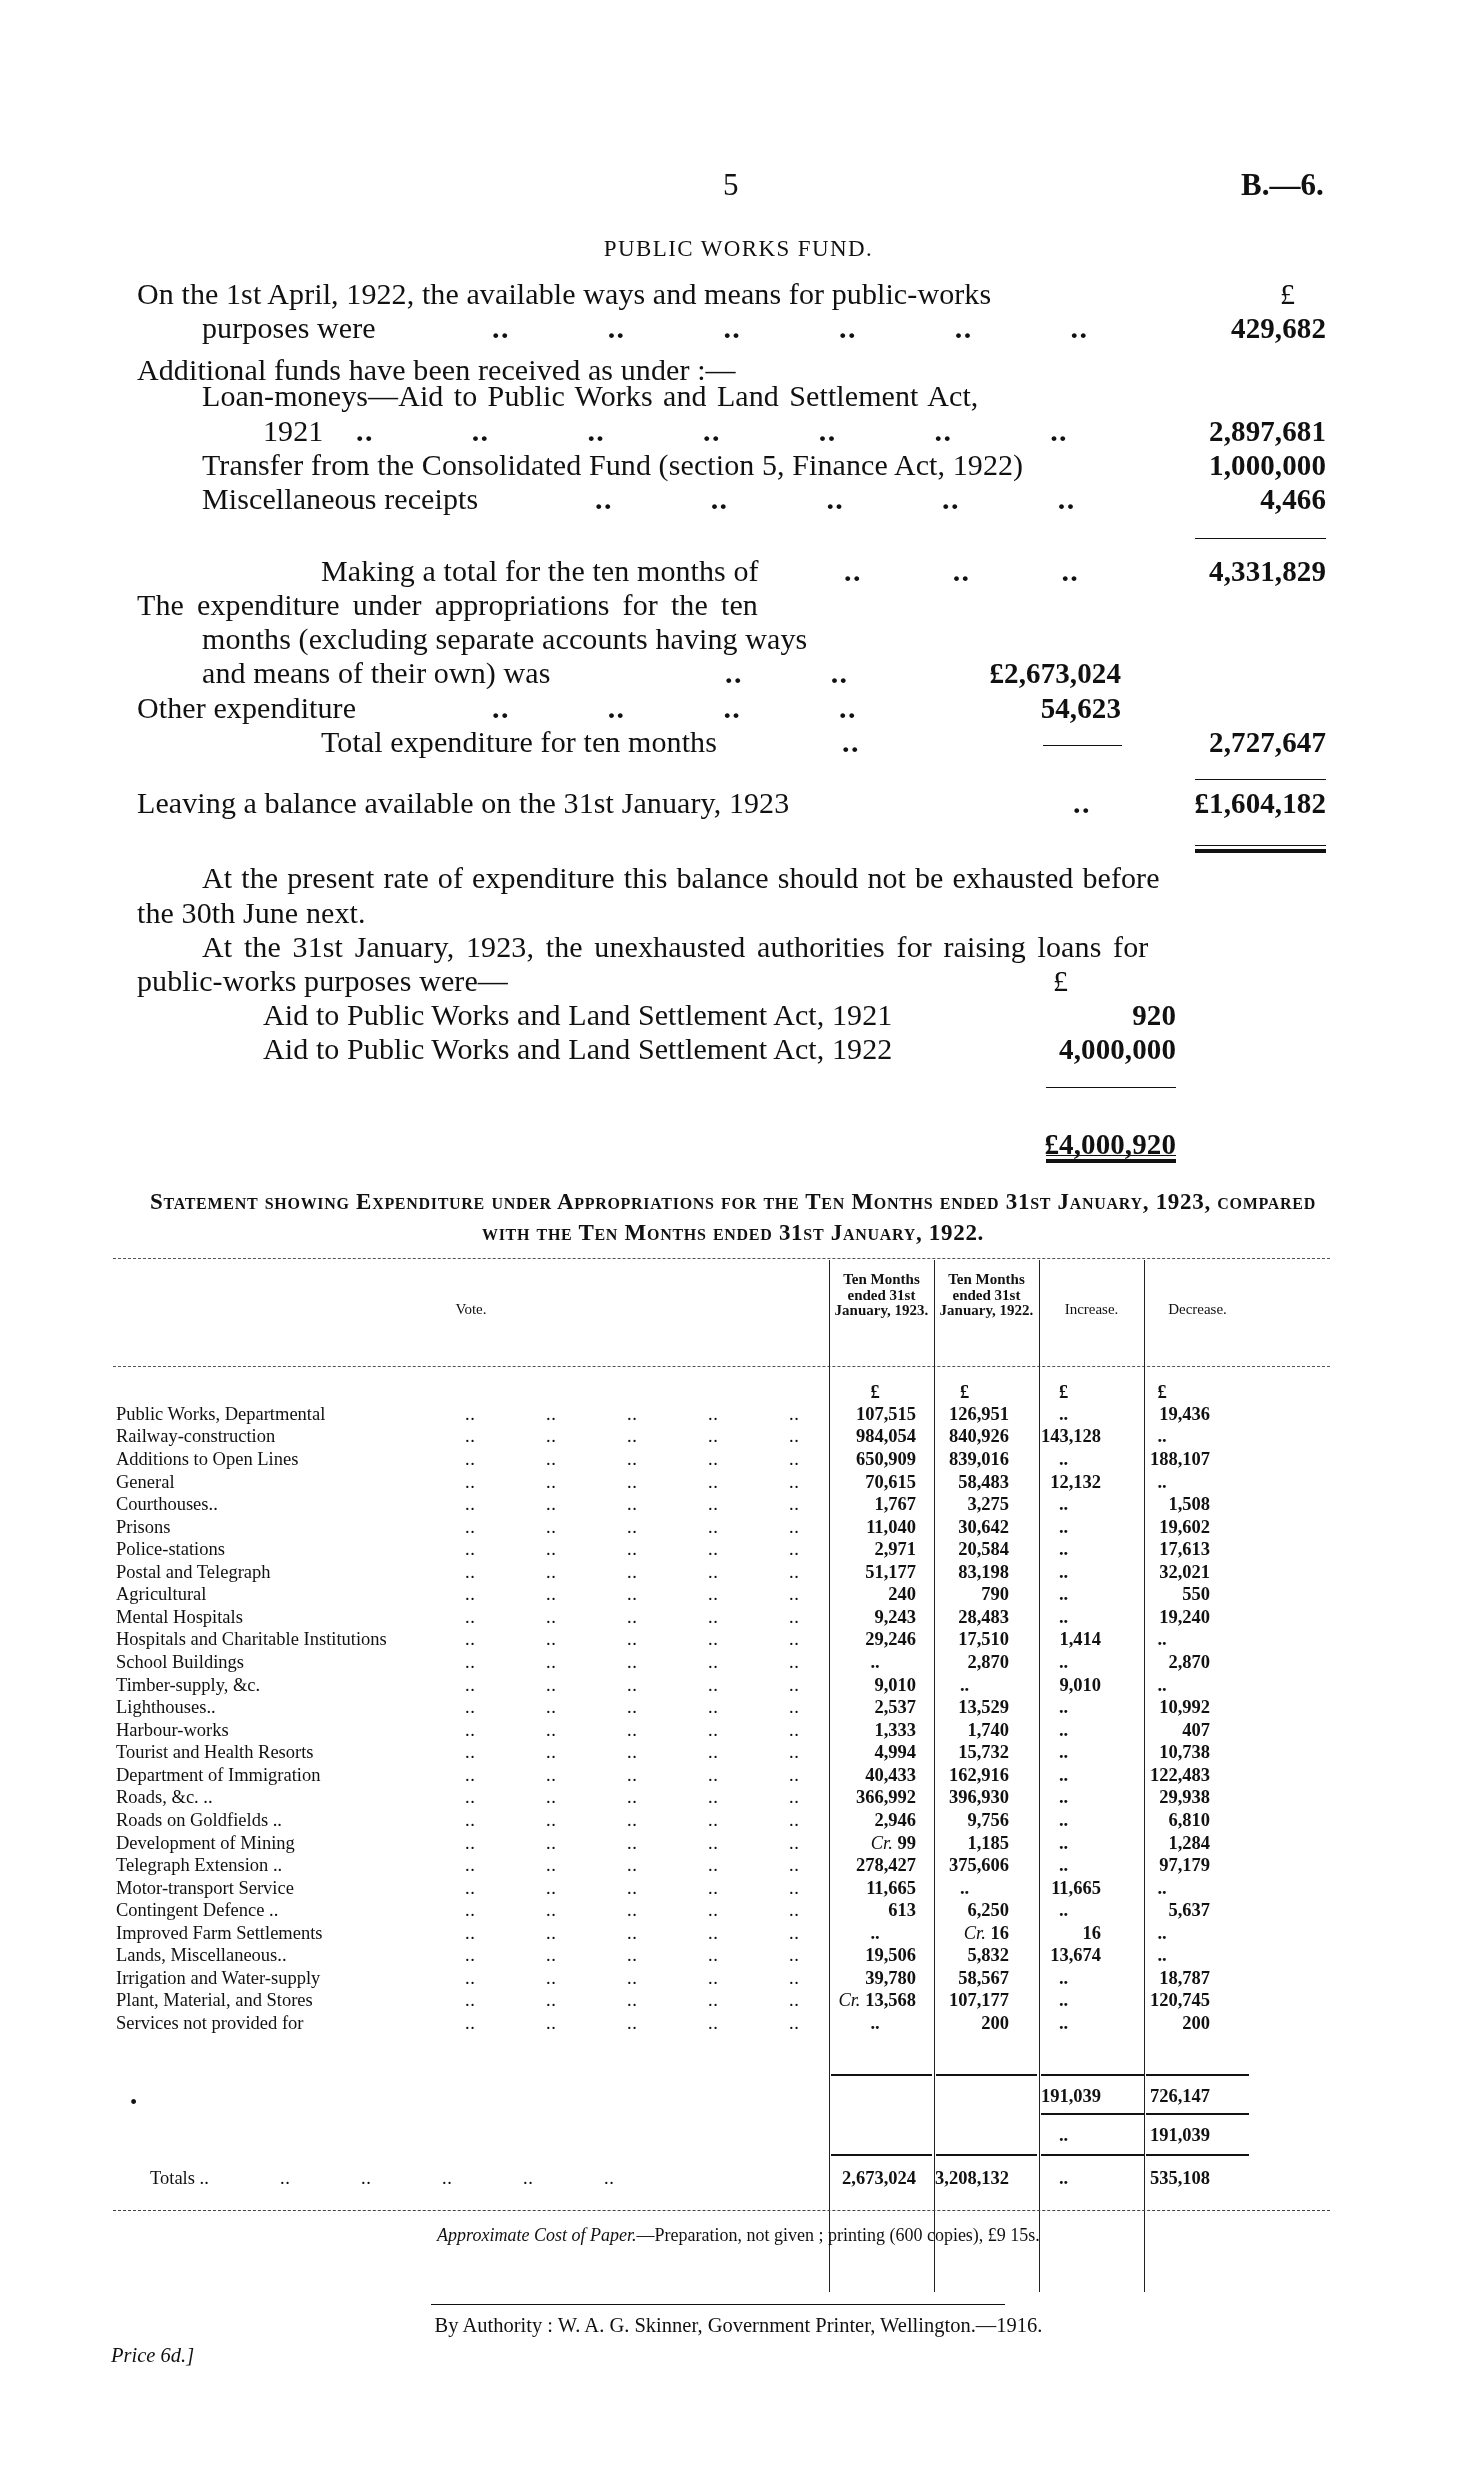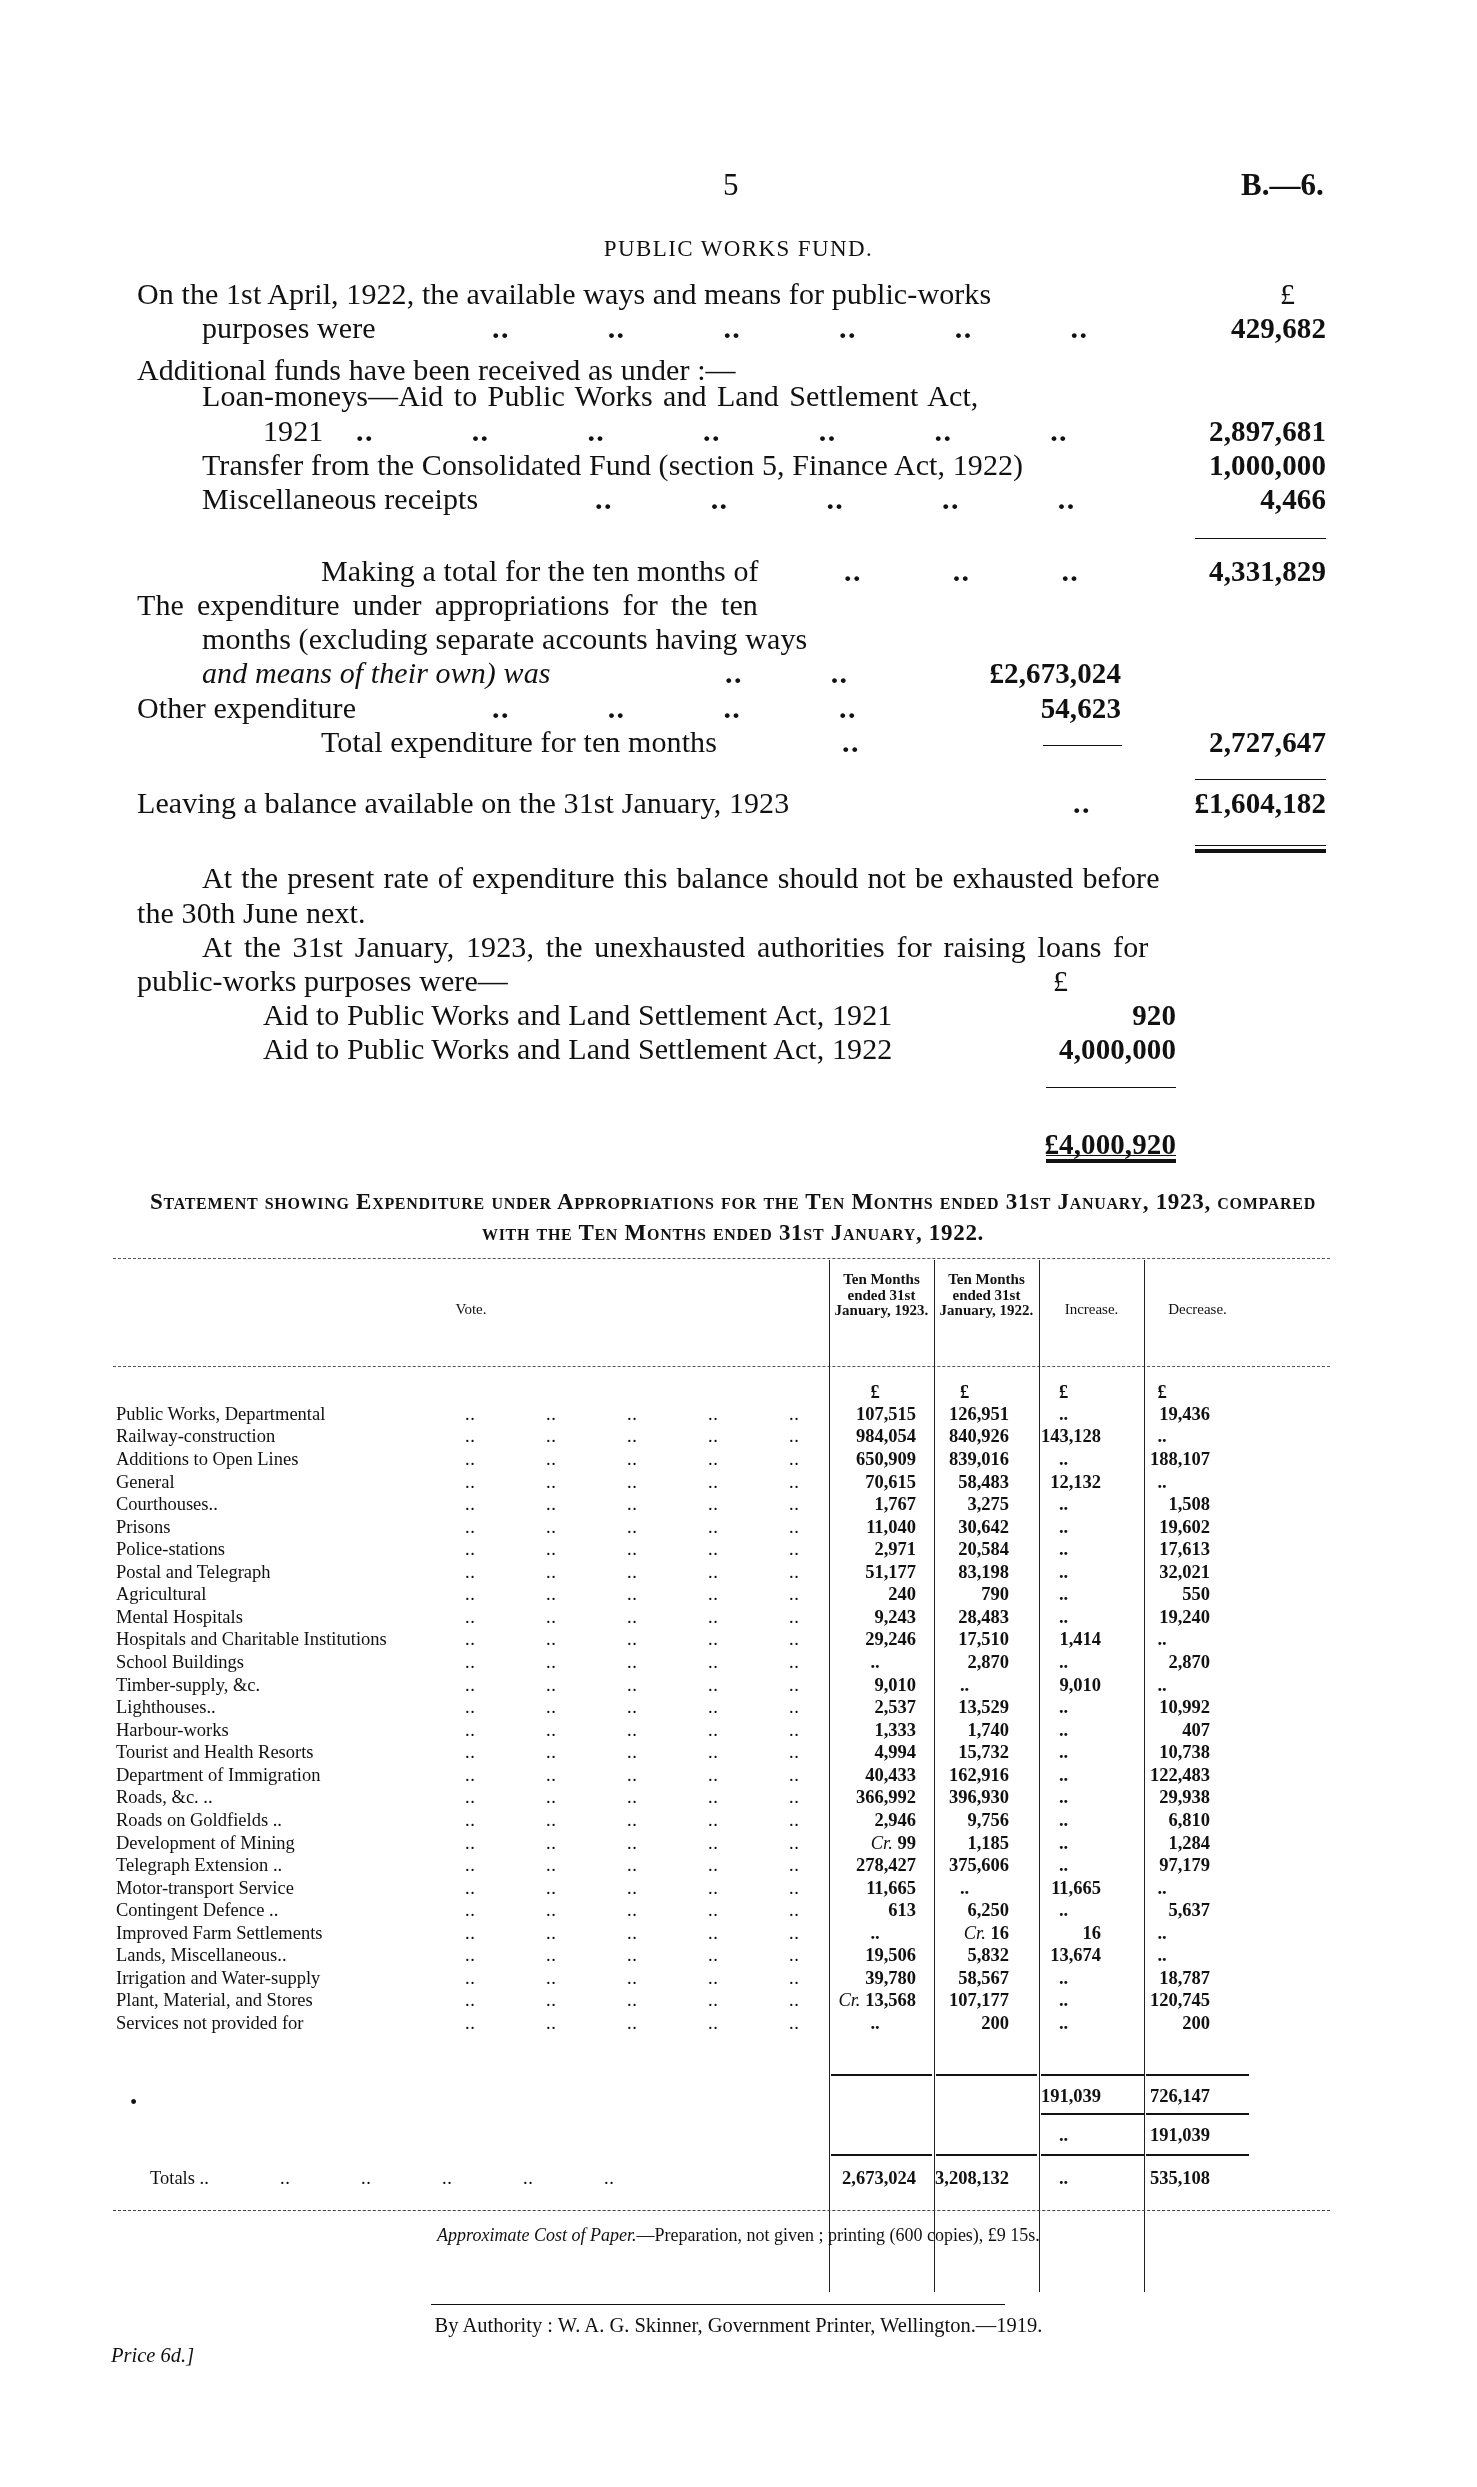--- a/index.html
+++ b/index.html
@@ -67,21 +67,21 @@
   <div class="abs body-text num" style="left:1162px; width:164px; top:482px;">4,466</div>
 
   <div class="rule thin" style="left:1195px; width:131px; top:538px;"></div>
 
   <div class="abs body-text" style="left:321px; top:554px;">Making a total for the ten months of</div>
   <div class="abs body-text dots" style="left:844px; top:554px; word-spacing:82px;">.. .. ..</div>
   <div class="abs body-text num" style="left:1162px; width:164px; top:554px;">4,331,829</div>
 
   <div class="abs body-text" style="left:137px; top:588px; word-spacing:5.5px;">The  expenditure  under  appropriations  for  the  ten</div>
   <div class="abs body-text" style="left:202px; top:622px;">months (excluding separate accounts having ways</div>
-  <div class="abs body-text" style="left:202px; top:656px;font-style:italic;">and means of their own) was</div>
+  <div class="abs body-text" style="left:202px; top:656px;">and means of their own) was</div>
   <div class="abs body-text dots" style="left:725px; top:656px; word-spacing:79px;">.. ..</div>
   <div class="abs body-text num" style="left:943px; width:178px; top:656px;">£2,673,024</div>
 
   <div class="abs body-text" style="left:137px; top:691px;">Other expenditure</div>
   <div class="abs body-text dots" style="left:492px; top:691px; word-spacing:89px;">.. .. .. ..</div>
   <div class="abs body-text num" style="left:943px; width:178px; top:691px;">54,623</div>
 
   <div class="abs body-text" style="left:321px; top:725px;">Total expenditure for ten months</div>
   <div class="abs body-text dots" style="left:842px; top:725px;">..</div>
   <div class="rule thin" style="left:1043px; width:79px; top:745px;"></div>
@@ -396,15 +396,15 @@
     <span class="c c2">3,208,132</span>
     <span class="c c3 cc">..</span>
     <span class="c c4">535,108</span>
   </div>
 
   <div class="rule thin" style="left:113px; width:1217px; top:2210px; border-top-style:dashed; border-top-color:#444;"></div>
 </div>
 
 <div class="abs" id="cost-note"><span>Approximate Cost of Paper.</span><span style="font-style:normal;text-align:right;">—Preparation, not given ;  printing (600 copies), £9 15s.</span></div>
 <div class="rule thin" style="left:431px; width:574px; top:2304px;"></div>
-<div class="abs" id="authority">By Authority :  W. A. G. Skinner, Government Printer, Wellington.—1919.</div>
+<div class="abs" id="authority">By Authority :  W. A. G. Skinner, Government Printer, Wellington.—1916.</div>
 <div class="abs" id="price">Price 6d.]</div>
 
 
 </body></html>

